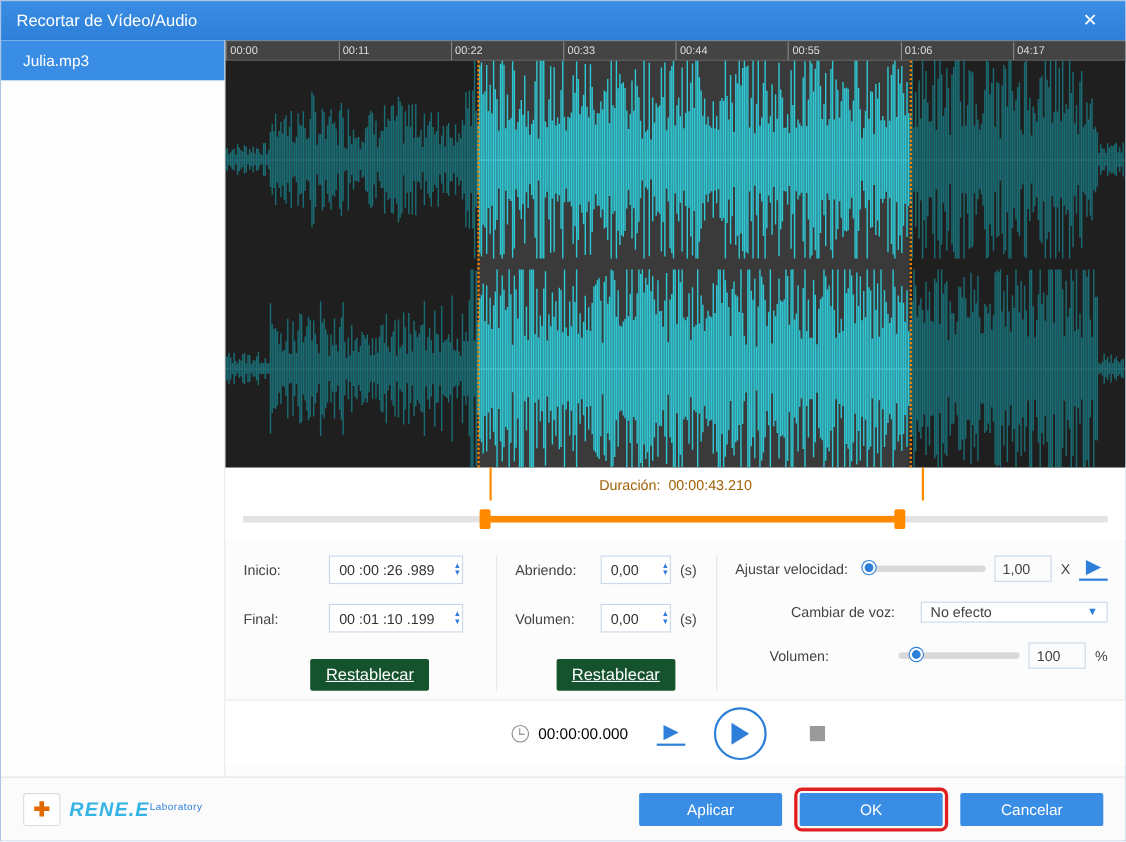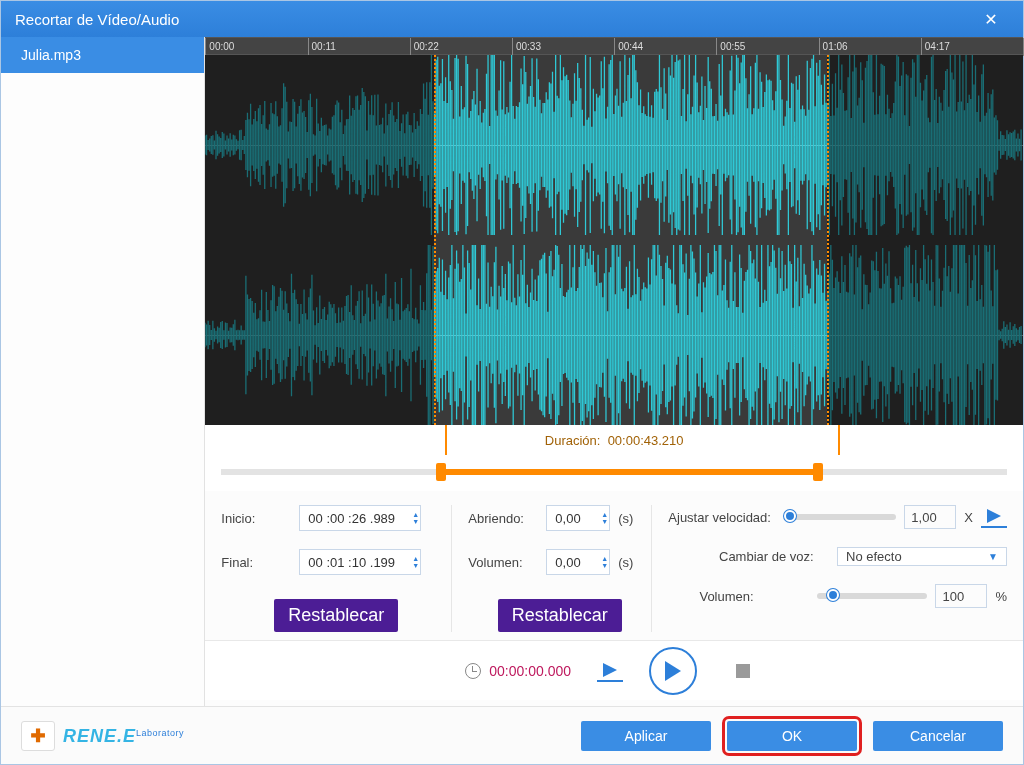--- a/index.html
+++ b/index.html
@@ -36,31 +36,31 @@
   .col1 { width:230px; }
   .col2 { width:200px; border-left:1px solid #e6e6e6; padding-left:16px;}
   .col3 { flex:1; border-left:1px solid #e6e6e6; padding-left:16px;align-items:flex-end;}
   .row { display:flex; align-items:center; gap:8px; }
   .lbl { width:70px; }
   .spin { display:inline-flex; align-items:center; border:1px solid #c9d7e8; background:#fff; height:26px; padding:0 1px 0 8px; }
   .spin input { border:none; outline:none; width:100px; font-size:13px; color:#333; }
   .spin.sm input { width:42px; }
   .spin .arrows { display:flex; flex-direction:column; margin-left:4px; }
   .spin .arrows span { font-size:7px; color:#2d7fd9; line-height:7px; cursor:pointer;}
-  .btn-reset { background:#4c1d95; color:#fff; border:none; padding:6px 14px; font-size:18px; cursor:pointer; border-radius:2px;}
+  .btn-reset { background:#14532d; color:#fff; border:none; padding:6px 14px; font-size:15px; cursor:pointer; border-radius:2px;text-decoration:underline;}
   .slider { position:relative; width:110px; height:6px; background:#d9d9d9; border-radius:3px; }
   .slider .knob { position:absolute; top:-4px; width:12px; height:12px; border-radius:50%; background:#2d7fd9; border:2px solid #fff; box-shadow:0 0 0 1px #2d7fd9; cursor:pointer;}
   .num-box { border:1px solid #c9d7e8; height:24px; width:52px; padding:0 6px; display:flex; align-items:center; font-size:13px;}
   .play-icon-box { width:26px; height:22px; border-bottom:2px solid #2d7fd9; display:flex; align-items:center; justify-content:center; color:#2d7fd9; cursor:pointer;}
   .play-icon-box svg { width:14px; height:14px; }
   .select { border:1px solid #c9d7e8; height:19px; width:170px; display:flex; align-items:center; padding:0 8px; justify-content:space-between; cursor:pointer; background:#fff;}
   .select .chev { color:#2d7fd9; font-size:10px;}
   
   .playbar { height:60px; border-top:1px solid #e8e8e8; display:flex; align-items:center; justify-content:center; gap:26px; background:#fff;}
-  .clock { display:flex; align-items:center; gap:8px; color:#be185d; font-size:14px;}
+  .clock { display:flex; align-items:center; gap:8px; color:#000000; font-size:14px;}
   .clock .c-icon { width:16px;height:16px;border:1.5px solid #888;border-radius:50%; position:relative;}
   .clock .c-icon::after{content:"";position:absolute;left:6px;top:2px;width:1px;height:6px;background:#888;}
   .clock .c-icon::before{content:"";position:absolute;left:6px;top:7px;width:5px;height:1px;background:#888;}
   .pb-btn { width:40px; height:40px; display:flex; align-items:center; justify-content:center; cursor:pointer; }
   .pb-btn.big { width:48px;height:48px;border:2px solid #2d7fd9;border-radius:50%;}
   .pb-btn svg { fill:#2d7fd9; }
   .pb-btn.stop svg { fill:#9a9a9a; }
   .dl-icon { width:26px;height:22px;border-bottom:2px solid #2d7fd9;display:flex;align-items:center;justify-content:center;cursor:pointer;}
   
   .footer { height:58px; border-top:1px solid #e3e3e3; display:flex; align-items:center; padding:0 20px; gap:16px; background:#fbfbfb;}

